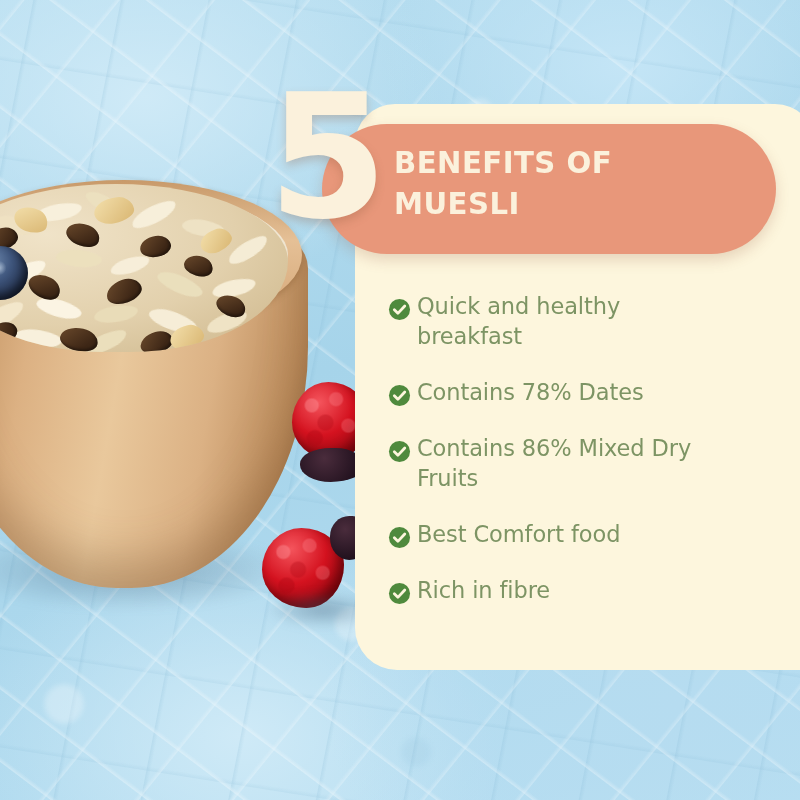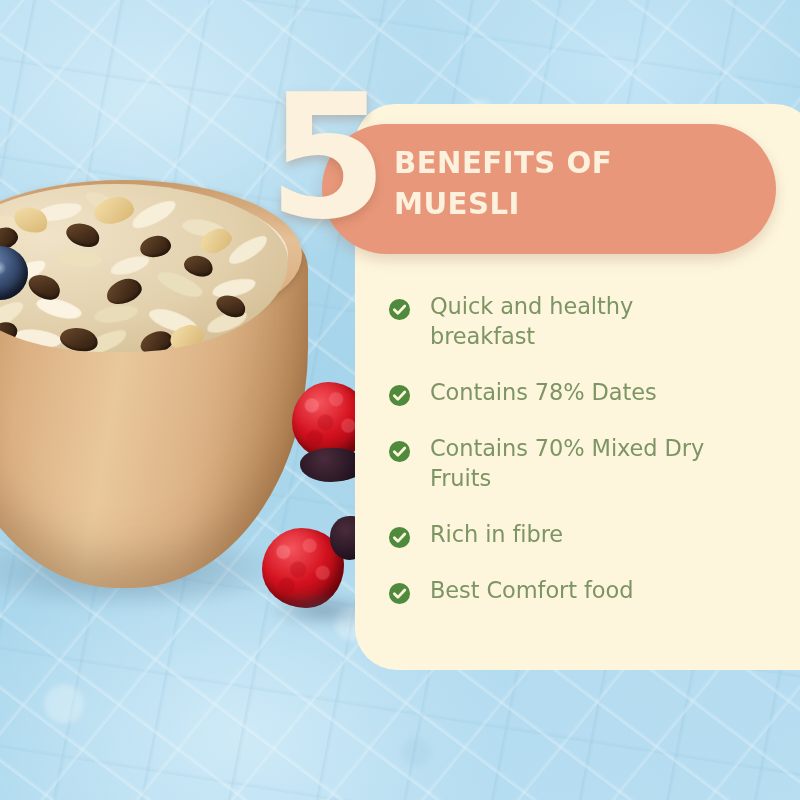--- a/index.html
+++ b/index.html
@@ -255,21 +255,21 @@
   
   .benefits {
     position: absolute;
     left: 388px;
     top: 292px;
     width: 330px;
   }
   .benefit-row {
     display: flex;
     align-items: flex-start;
-    gap: 19px;
+    gap: 6px;
     margin-bottom: 26px;
   }
   .benefit-row:last-child { margin-bottom: 0; }
 
   .check-icon {
     flex: 0 0 auto;
     width: 23px;
     height: 23px;
     margin-top: 6px;
   }
@@ -370,34 +370,34 @@
         <path d="M6.6 12.3 L10.3 16 L17.5 8.4" fill="none" stroke="#fdf6dd" stroke-width="2.9" stroke-linecap="round" stroke-linejoin="round"></path>
       </svg>
       <div class="benefit-text">Contains 78% Dates</div>
     </div>
 
     <div class="benefit-row">
       <svg class="check-icon" viewBox="0 0 24 24">
         <circle cx="12" cy="12" r="11" fill="#4f8a3d"></circle>
         <path d="M6.6 12.3 L10.3 16 L17.5 8.4" fill="none" stroke="#fdf6dd" stroke-width="2.9" stroke-linecap="round" stroke-linejoin="round"></path>
       </svg>
-      <div class="benefit-text">Contains 70% Mixed Dry Fruits</div>
+      <div class="benefit-text">Contains 86% Mixed Dry Fruits</div>
+    </div>
+
+    <div class="benefit-row">
+      <svg class="check-icon" viewBox="0 0 24 24">
+        <circle cx="12" cy="12" r="11" fill="#4f8a3d"></circle>
+        <path d="M6.6 12.3 L10.3 16 L17.5 8.4" fill="none" stroke="#fdf6dd" stroke-width="2.9" stroke-linecap="round" stroke-linejoin="round"></path>
+      </svg>
+      <div class="benefit-text">Best Comfort food</div>
     </div>
 
     <div class="benefit-row">
       <svg class="check-icon" viewBox="0 0 24 24">
         <circle cx="12" cy="12" r="11" fill="#4f8a3d"></circle>
         <path d="M6.6 12.3 L10.3 16 L17.5 8.4" fill="none" stroke="#fdf6dd" stroke-width="2.9" stroke-linecap="round" stroke-linejoin="round"></path>
       </svg>
       <div class="benefit-text">Rich in fibre</div>
     </div>
 
-    <div class="benefit-row">
-      <svg class="check-icon" viewBox="0 0 24 24">
-        <circle cx="12" cy="12" r="11" fill="#4f8a3d"></circle>
-        <path d="M6.6 12.3 L10.3 16 L17.5 8.4" fill="none" stroke="#fdf6dd" stroke-width="2.9" stroke-linecap="round" stroke-linejoin="round"></path>
-      </svg>
-      <div class="benefit-text">Best Comfort food</div>
-    </div>
-
   </div>
 
 </div>
 
 </body></html>

